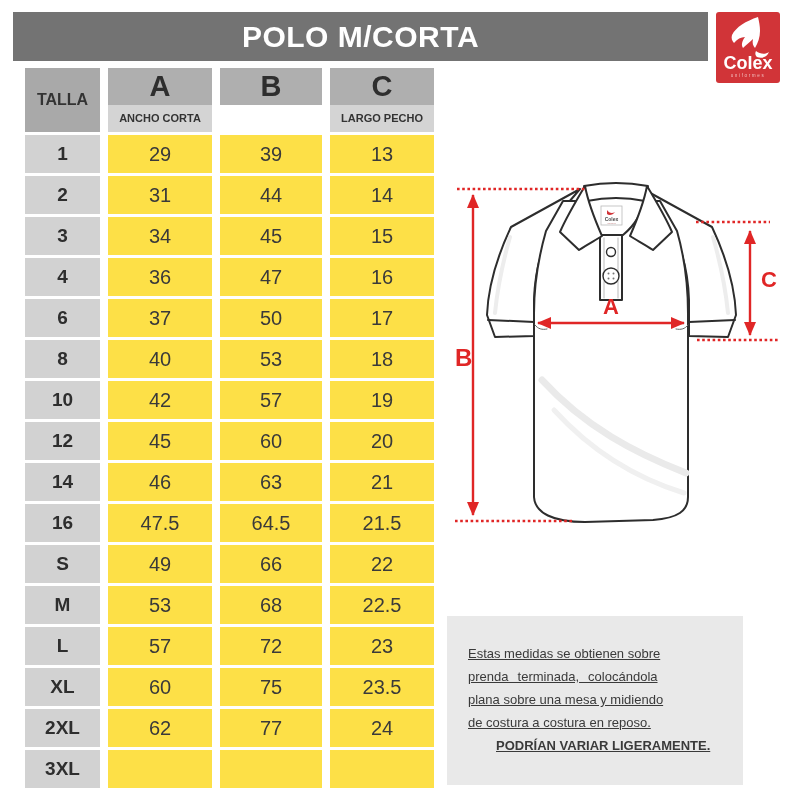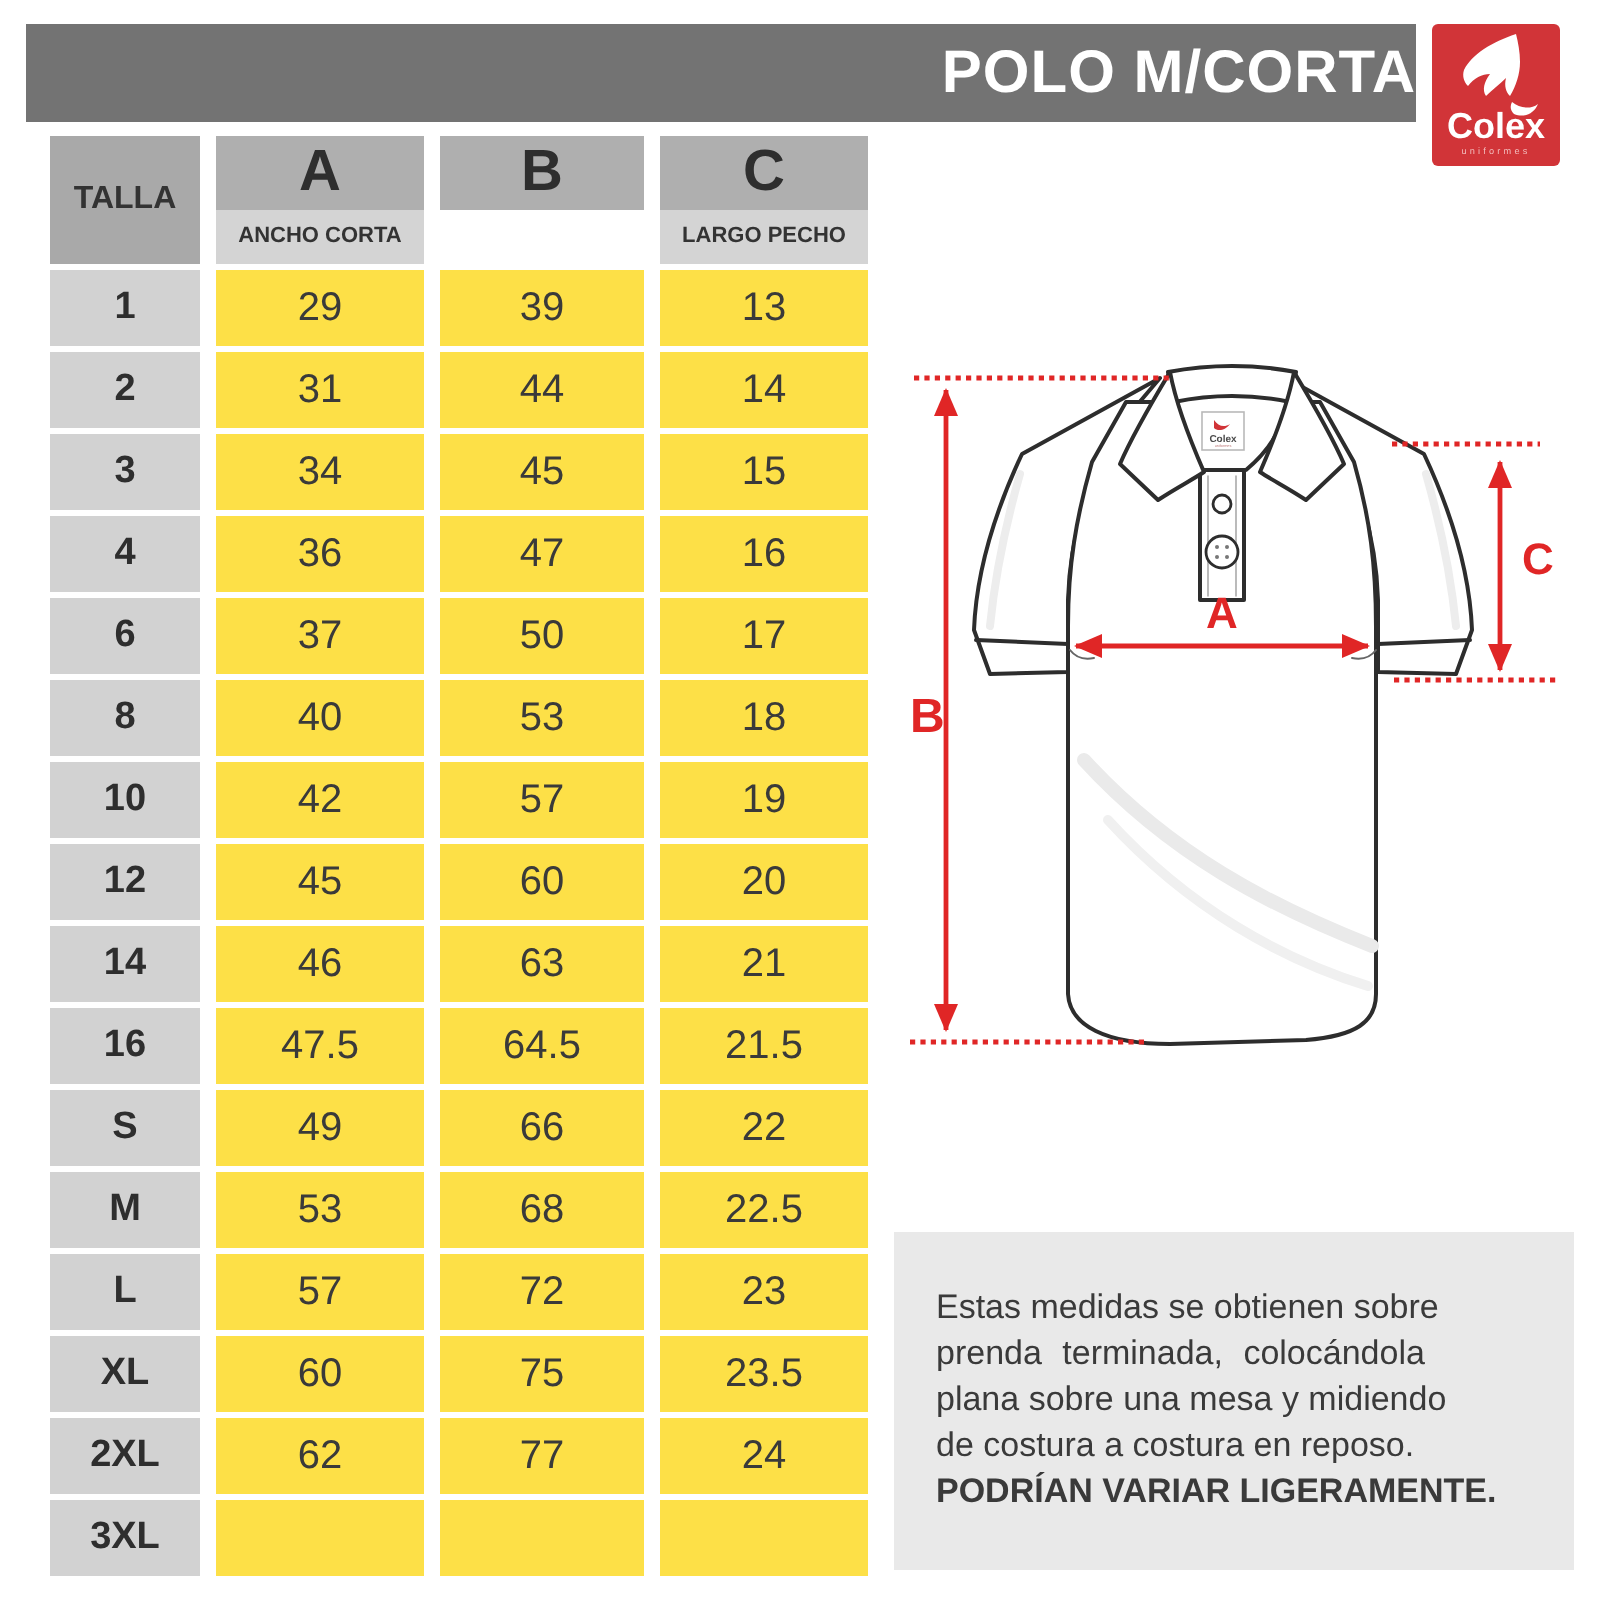--- a/index.html
+++ b/index.html
@@ -1,21 +1,21 @@
 <!DOCTYPE html>
 <html><head>
 <meta charset="utf-8">
 <style>
   html,body{margin:0;padding:0;background:#fff;}
   #page{position:relative;width:800px;height:800px;background:#ffffff;overflow:hidden;
         font-family:"Liberation Sans",sans-serif;color:#333;}
 
   
   .title-bar{position:absolute;left:13px;top:12px;width:695px;height:49px;background:#737373;
-             display:flex;align-items:center;justify-content:flex-end;}
+             display:flex;align-items:center;justify-content:center;}
   .title-bar span{color:#fff;font-weight:bold;font-size:30px;letter-spacing:.5px;}
 
   
   .logo{position:absolute;left:716px;top:12px;width:64px;height:71px;}
 
   
   .size-table{position:absolute;left:13px;top:68px;display:grid;
               grid-template-columns:75px 104px 102px 104px;
               grid-template-rows:64px;grid-auto-rows:38px;
               column-gap:8px;row-gap:3px;padding-left:12px;}
@@ -27,24 +27,24 @@
   .hdr-label{height:27px;background:#D4D4D4;display:flex;flex-direction:column;align-items:center;
              justify-content:center;font-size:11px;font-weight:bold;color:#333;text-align:center;line-height:1.05;}
   .size-cell{background:#D2D2D2;font-weight:bold;font-size:19px;color:#2e2e2e;}
   .value-cell{background:#fde047;font-size:20px;color:#3a3a3a;}
 
   
   .diagram{position:absolute;left:450px;top:165px;width:340px;height:400px;}
   .diagram text{font-family:"Liberation Sans",sans-serif;}
 
   
-  .note{position:absolute;left:447px;top:616px;width:340px;height:169px;background:#E9E9E9;
-        box-sizing:border-box;padding:26px 16px 0 21px;font-size:17px;line-height:23px;color:#3a3a3a;}
+  .note{position:absolute;left:447px;top:616px;width:296px;height:169px;background:#E9E9E9;
+        box-sizing:border-box;padding:26px 16px 0 21px;font-size:13px;line-height:23px;color:#3a3a3a;text-decoration:underline;}
   .note .stretch{word-spacing:5.5px;}
-  .note .bold{font-weight:bold;}
+  .note .bold{font-weight:bold;margin-left:28px;}
 </style>
 </head>
 <body>
 
 <div id="page">
 
   <div class="title-bar">
     <span>POLO M/CORTA</span>
   </div>
 

